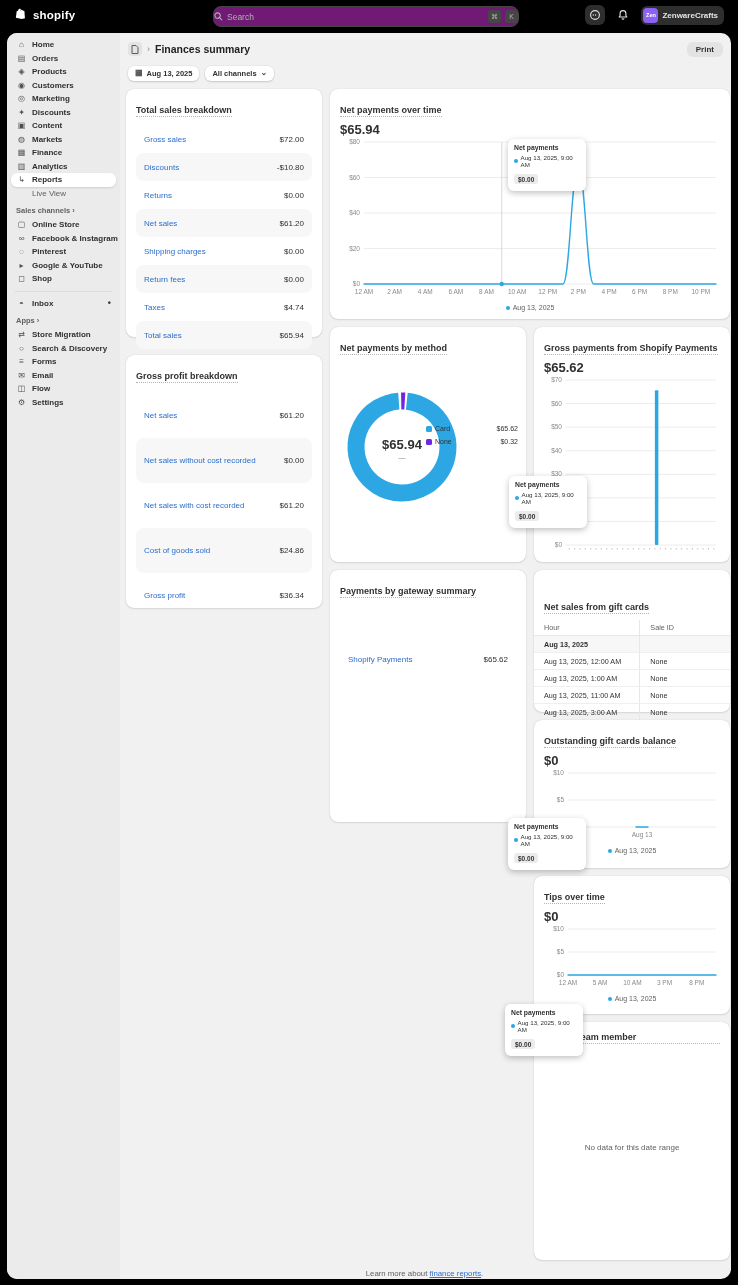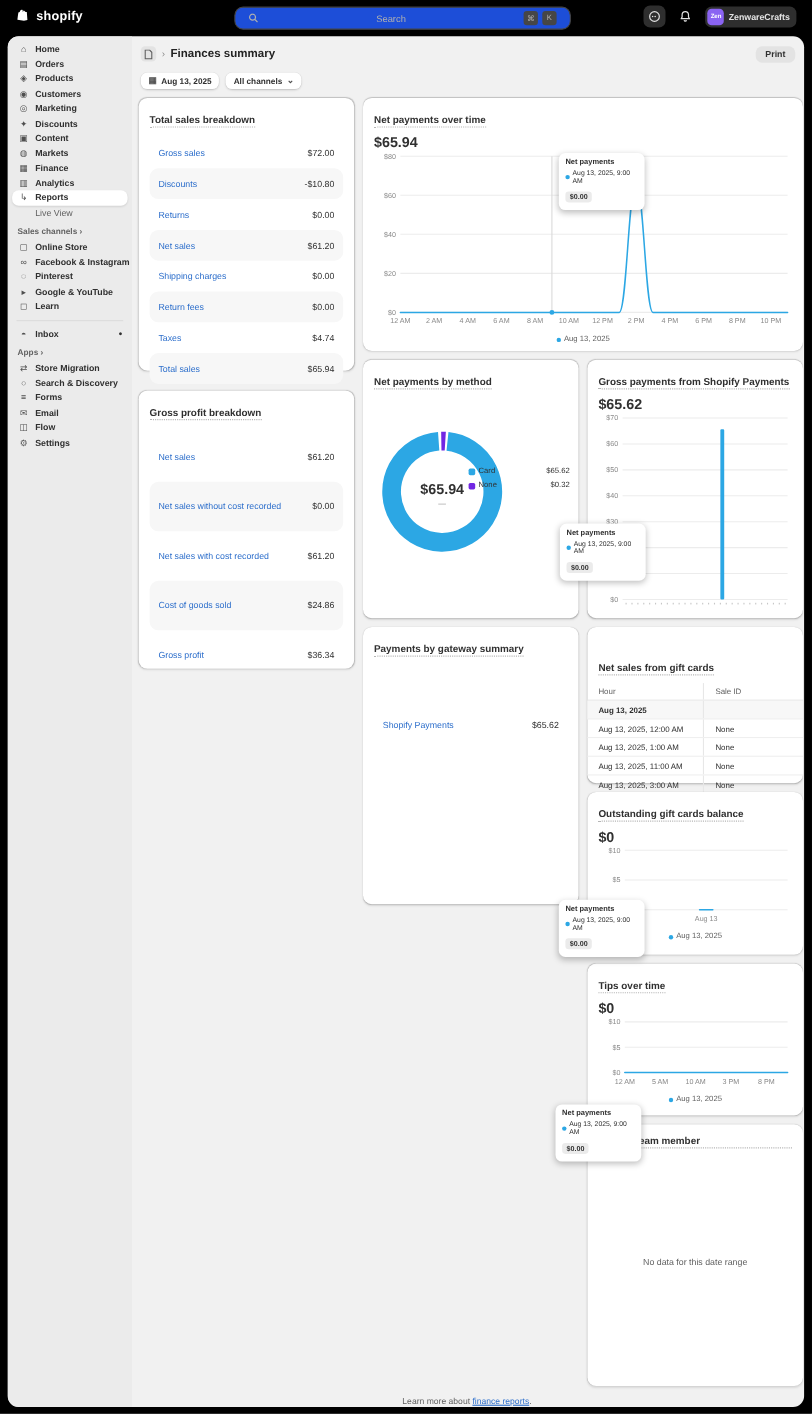--- a/index.html
+++ b/index.html
@@ -1,21 +1,21 @@
 <!DOCTYPE html>
 <html><head>
 <meta charset="utf-8">
 <style>
   html,body{margin:0;padding:0;background:#000;font-family:"Liberation Sans",sans-serif;}
   .app{position:relative;width:738px;height:1285px;background:#000;overflow:hidden;}
   svg{font-family:inherit;}
   
   .topbar{height:30px;display:flex;align-items:center;padding:0 14px;box-sizing:border-box;position:relative;}
   .logo{display:flex;align-items:center;gap:4px;color:#fff;font-weight:700;font-size:11.5px;letter-spacing:.2px;}
-  .searchbox{position:absolute;left:213px;top:6px;width:306px;height:21px;background:#1d4ed8;border:1px solid #454545;border-radius:8px;display:flex;align-items:center;padding:0 12px;box-sizing:border-box;gap:4px;text-align:center;}
+  .searchbox{position:absolute;left:213px;top:6px;width:306px;height:21px;background:#701a75;border:1px solid #454545;border-radius:8px;display:flex;align-items:center;padding:0 0;box-sizing:border-box;gap:4px;}
   .searchbox .ph{color:#b0b0b0;font-size:8.5px;flex:1;}
   .keycap{width:13px;height:13px;background:#464646;border-radius:3px;color:#b0b0b0;font-size:7px;display:flex;align-items:center;justify-content:center;}
   .top-right{margin-left:auto;display:flex;align-items:center;gap:8px;}
   .top-icon{width:20px;height:20px;border-radius:6px;background:#2e2e2e;display:flex;align-items:center;justify-content:center;}
   .acct{display:flex;align-items:center;gap:4px;background:#2e2e2e;border-radius:6px;padding:2px 6px 2px 2px;}
   .avatar{width:15px;height:15px;border-radius:4px;background:#8a63f2;color:#fff;font-size:5.5px;font-weight:700;display:flex;align-items:center;justify-content:center;}
   .store-name{color:#e3e3e3;font-size:8px;font-weight:600;}
   
   .shell{position:absolute;top:33px;left:7px;right:7px;bottom:6px;background:#f1f1f1;border-radius:10px;overflow:hidden;display:flex;}
   
@@ -195,21 +195,21 @@
           <div class="side-item">
             <span class="icn">◌</span>
             <span>Pinterest</span>
           </div>
           <div class="side-item">
             <span class="icn">▸</span>
             <span>Google &amp; YouTube</span>
           </div>
           <div class="side-item">
             <span class="icn">◻</span>
-            <span>Learn</span>
+            <span>Shop</span>
           </div>
         </div>
       <div class="side-div"></div>
       <div class="side-item">
         <span class="icn">◓</span>
         <span>Inbox</span>
         <span class="right-dot">•</span>
       </div>
       <div class="sect"><span>Apps</span> <span>›</span></div>
       <div id="nav-apps">

